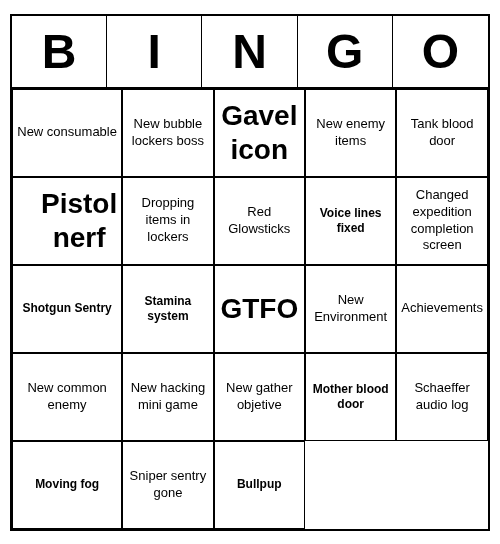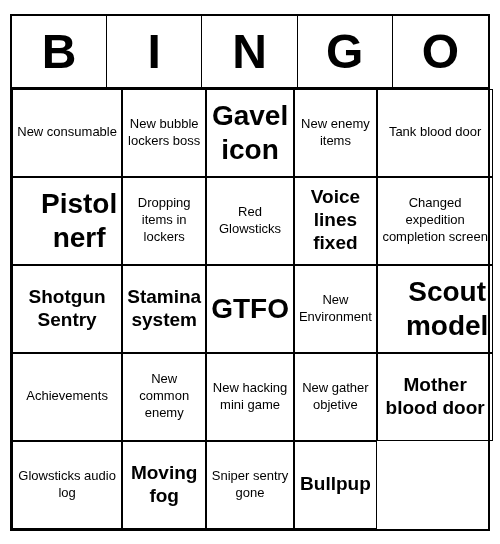--- a/index.html
+++ b/index.html
@@ -47,21 +47,21 @@
     .bingo-cell .cell-text {
       font-size: 13px;
       line-height: 1.3;
     }
     .bingo-cell.large-text .cell-text {
       font-size: 28px;
       font-weight: bold;
       line-height: 1.2;
     }
     .bingo-cell.medium-text .cell-text {
-      font-size: 19px;
+      font-size: 12px;
       font-weight: bold;
       line-height: 1.2;
     }
     .bingo-cell.xl-text .cell-text {
       font-size: 28px;
       font-weight: bold;
       line-height: 1.2;
       margin-left: 24px;
     }
   </style>
@@ -112,40 +112,37 @@
       </div>
       <div class="bingo-cell medium-text">
         <span class="cell-text">Stamina system</span>
       </div>
       <div class="bingo-cell large-text">
         <span class="cell-text">GTFO</span>
       </div>
       <div class="bingo-cell">
         <span class="cell-text">New Environment</span>
       </div>
-      <div class="bingo-cell xl-text">
-        <span class="cell-text">Scout model</span>
-      </div>
       <div class="bingo-cell">
         <span class="cell-text">Achievements</span>
       </div>
       <div class="bingo-cell">
         <span class="cell-text">New common enemy</span>
       </div>
       <div class="bingo-cell">
         <span class="cell-text">New hacking mini game</span>
       </div>
       <div class="bingo-cell">
         <span class="cell-text">New gather objetive</span>
       </div>
       <div class="bingo-cell medium-text">
         <span class="cell-text">Mother blood door</span>
       </div>
       <div class="bingo-cell">
-        <span class="cell-text">Glowsticks audio log</span>
+        <span class="cell-text">Schaeffer audio log</span>
       </div>
       <div class="bingo-cell medium-text">
         <span class="cell-text">Moving fog</span>
       </div>
       <div class="bingo-cell">
         <span class="cell-text">Sniper sentry gone</span>
       </div>
       <div class="bingo-cell medium-text">
         <span class="cell-text">Bullpup</span>
       </div>

